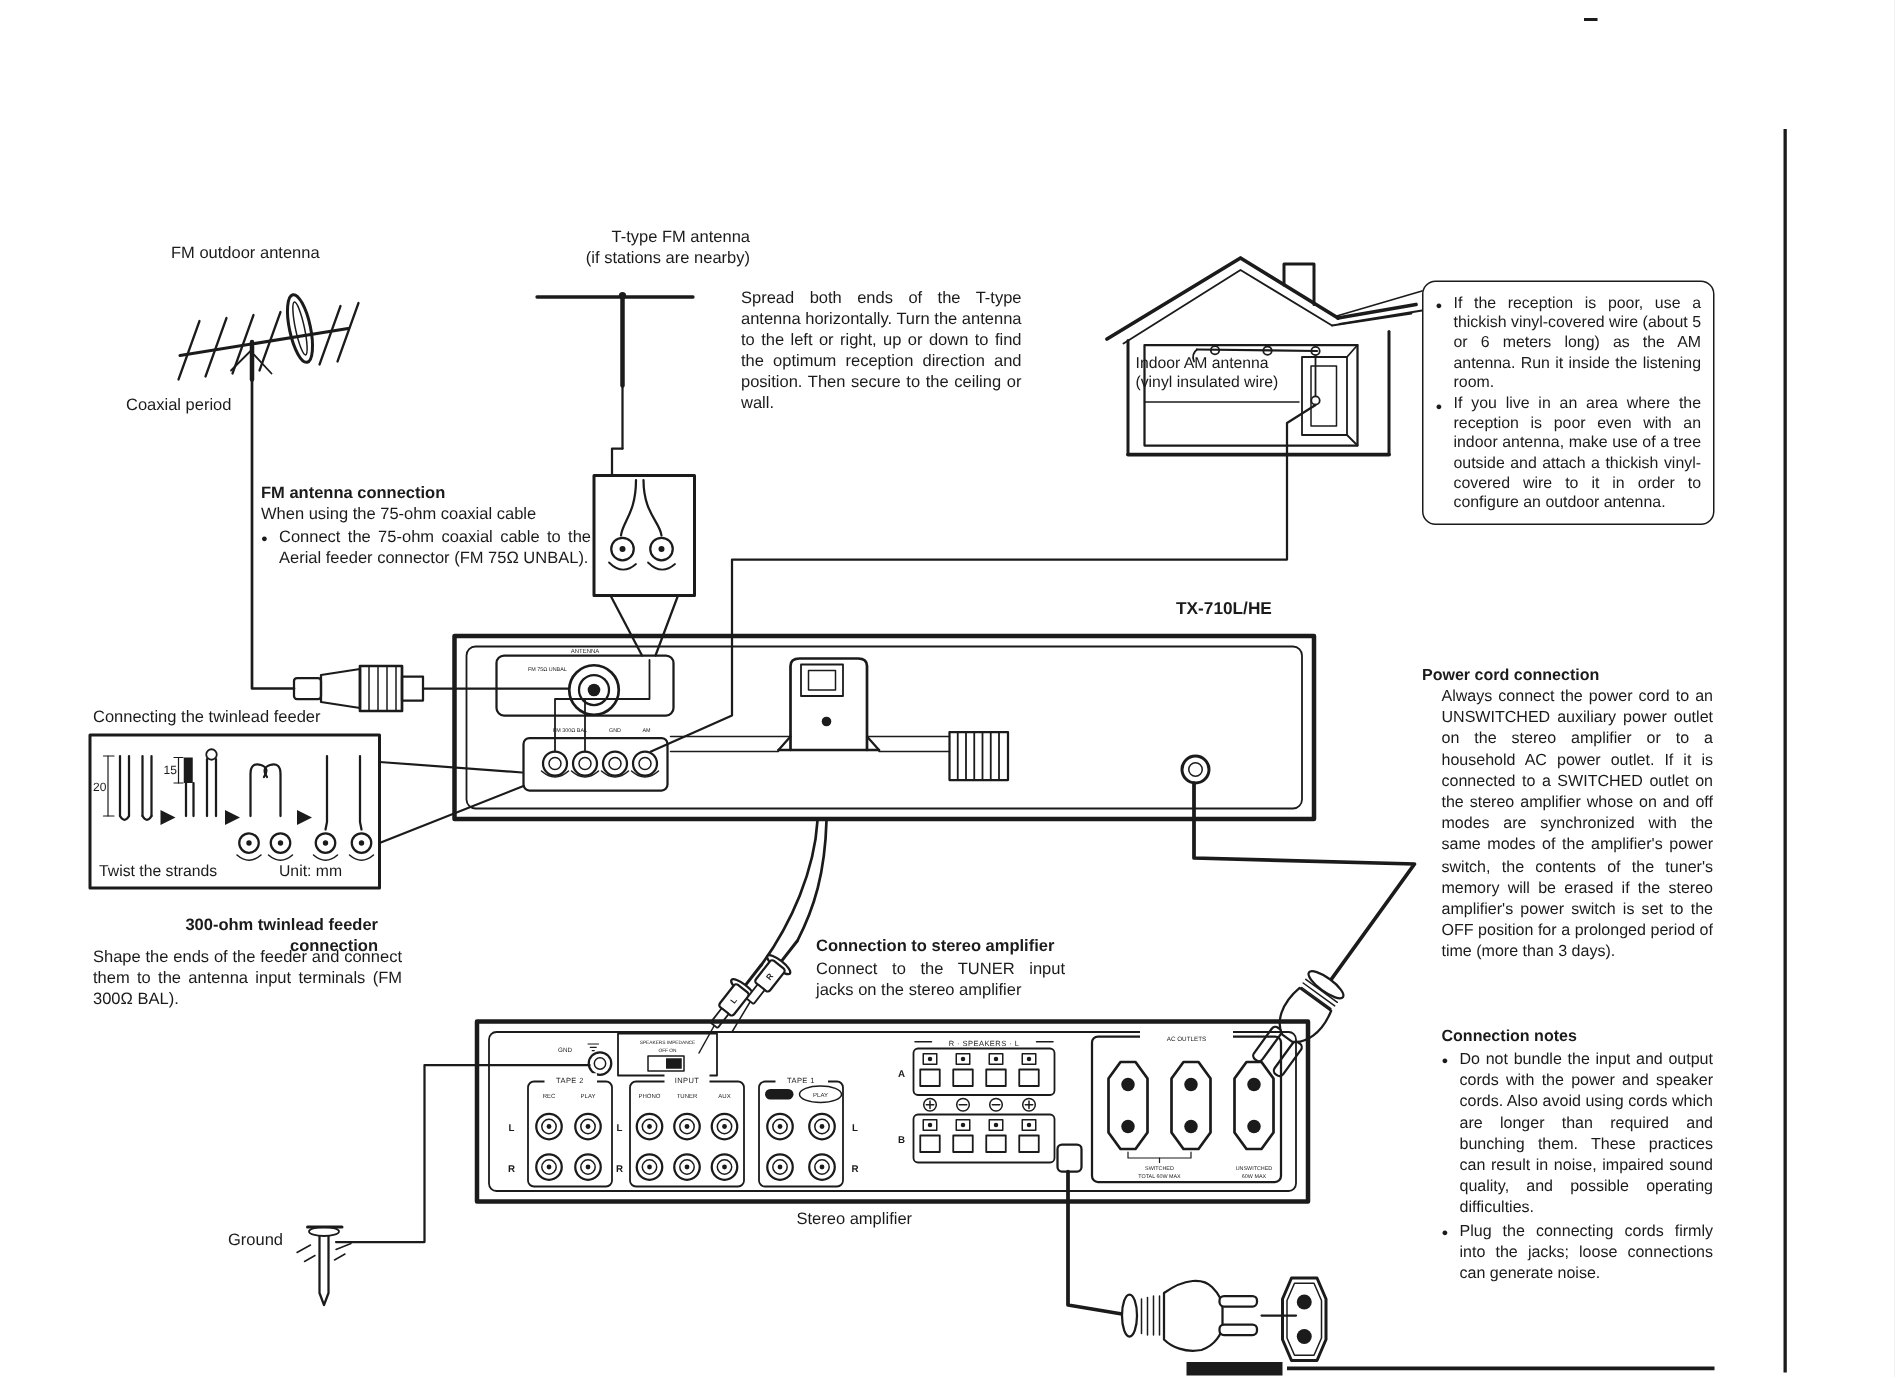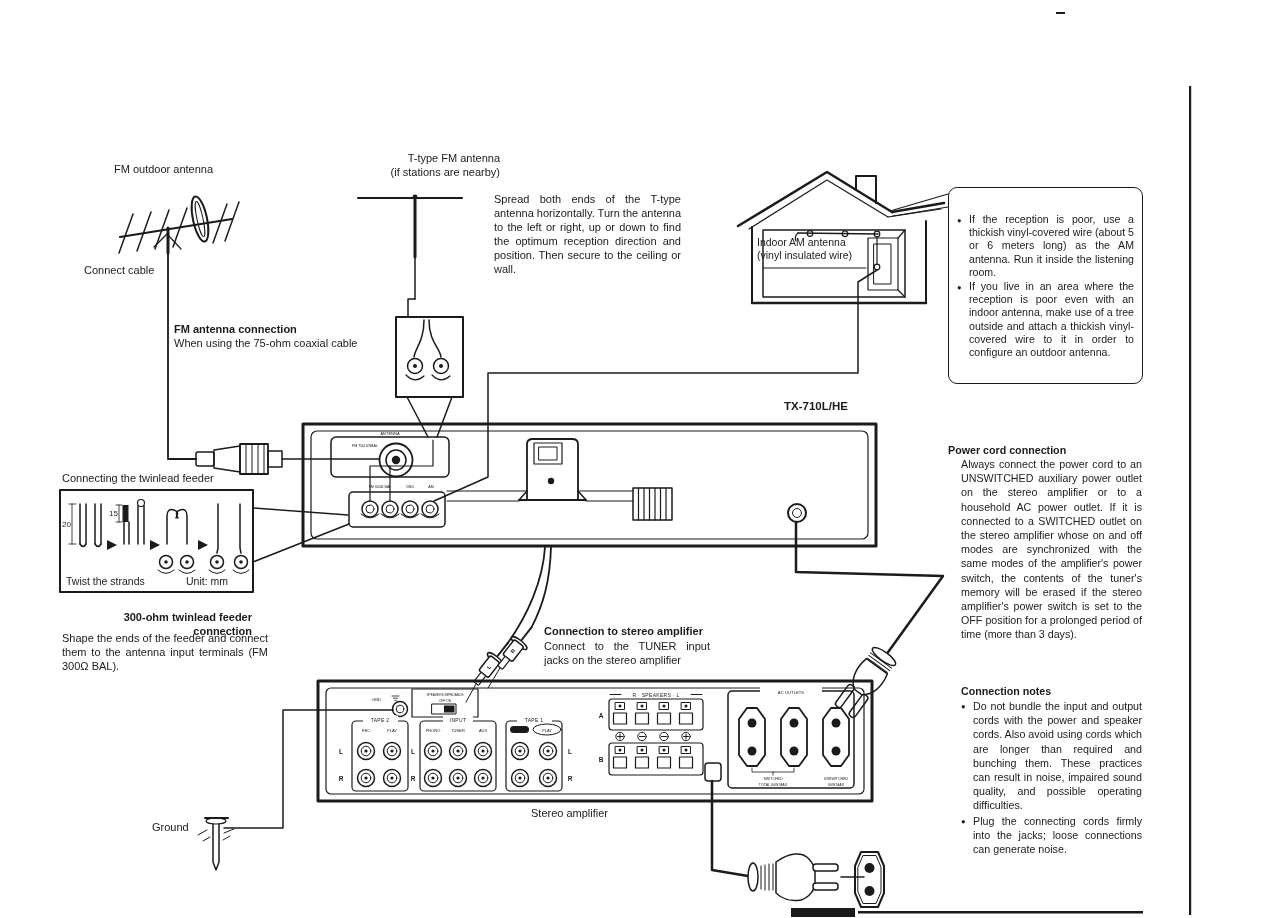--- a/index.html
+++ b/index.html
@@ -6,21 +6,21 @@
   .page{position:relative;width:1263px;height:918px;background:#ffffff;
         font-family:"Liberation Sans",sans-serif;color:#1b1b1b;overflow:hidden}
   .abs{position:absolute}
   .body{font-size:11px;line-height:14px;text-align:justify}
   .sm{font-size:10.7px;line-height:14.2px;text-align:justify}
   .h{font-weight:700}
   .pre{white-space:pre-line}
   .blt{position:relative;padding-left:12px;margin-top:1px}
   .blt::before{content:"\25CF";position:absolute;left:0;top:1px;font-size:7.5px}
   .title{font-size:20px;font-weight:700;letter-spacing:1.5px}
-  .notesbox{border:1.6px solid #1b1b1b;border-radius:9px;padding:24px 8px;
+  .notesbox{border:1.6px solid #1b1b1b;border-radius:9px;padding:7px 8px;
             font-size:10.6px;line-height:13.2px;text-align:justify}
   svg.art{position:absolute;left:0;top:0}
   svg.art g{stroke:#1b1b1b;fill:none;stroke-linecap:round;stroke-linejoin:round}
   .s08{stroke-width:.8}.s1{stroke-width:1}.s12{stroke-width:1.2}.s15{stroke-width:1.5}
   .s18{stroke-width:1.8}.s2{stroke-width:2}.s22{stroke-width:2.2}.s25{stroke-width:2.5}.s3{stroke-width:3}
   .fill{fill:#1b1b1b;stroke:none}
   .wf{fill:#ffffff}
   svg.art text{fill:#1b1b1b;stroke:none;font-family:"Liberation Sans",sans-serif}
   .t32{font-size:3.2px}.t36{font-size:3.6px}.t4{font-size:4px}.t42{font-size:4.2px}
   .t5{font-size:5px;letter-spacing:.3px}.t55{font-size:5.5px;font-weight:700}
@@ -465,30 +465,31 @@
     <rect class="fill" x="1189" y="86" width="2.2" height="829"></rect>
     <rect class="fill" x="1056" y="12" width="9" height="2"></rect>
     <rect class="fill" x="791" y="908" width="64" height="9"></rect>
     <rect class="fill" x="858" y="911" width="285" height="2.5"></rect>
   </g>
 </svg>
 
 
 <div class="abs body" style="left:114px;top:162px;width:150px">FM outdoor antenna</div>
 
-<div class="abs body" style="left:84px;top:263px;width:90px">Connect cable</div>
+<div class="abs body" style="left:84px;top:263px;width:90px">Coaxial period</div>
 
 <div class="abs body pre" style="left:360px;top:151px;width:140px;text-align:right">T-type FM antenna
 (if stations are nearby)</div>
 
 <div class="abs body" style="left:494px;top:192px;width:187px">Spread both ends of the T-type antenna horizontally. Turn the antenna to the left or right, up or down to find the optimum reception direction and position. Then secure to the ceiling or wall.</div>
 
 <div class="abs" style="left:174px;top:322px;width:220px">
   <div class="body h" style="text-align:left">FM antenna connection</div>
   <div class="body">When using the 75-ohm coaxial cable</div>
+  <div class="body blt">Connect the 75-ohm coaxial cable to the Aerial feeder connector (FM 75Ω UNBAL).</div>
 </div>
 
 <div class="abs body" style="left:62px;top:471px;width:200px;text-align:left">Connecting the twinlead feeder</div>
 
 <div class="abs" style="left:66px;top:575px;width:95px;font-size:10.5px">Twist the strands</div>
 
 <div class="abs" style="left:186px;top:575px;width:62px;font-size:10.5px">Unit: mm</div>
 
 <div class="abs body h pre" style="left:62px;top:610px;width:190px;text-align:right">300-ohm twinlead feeder
 connection</div>

